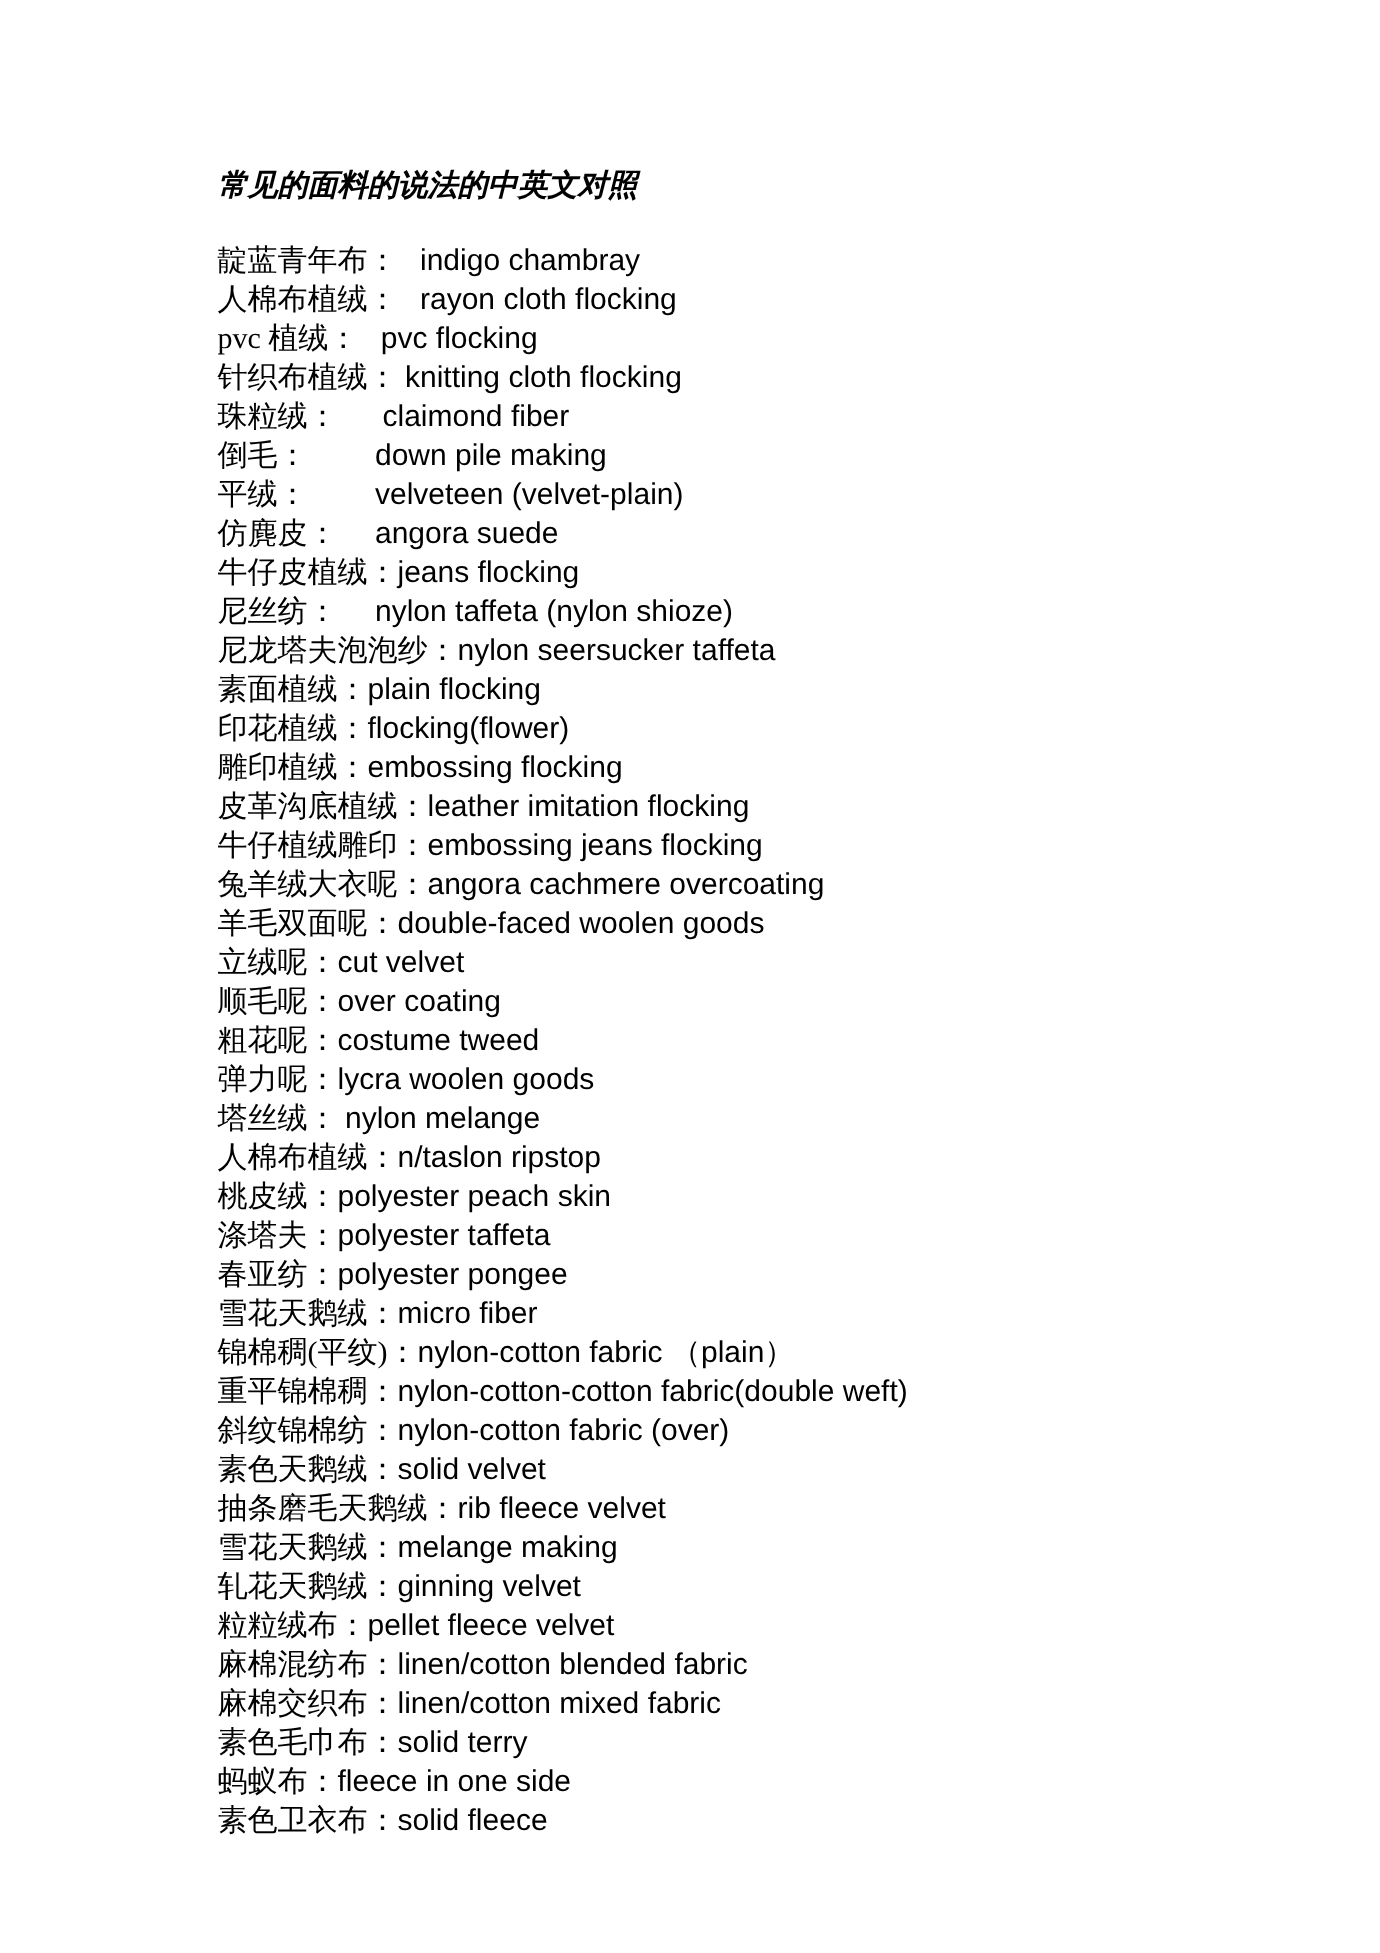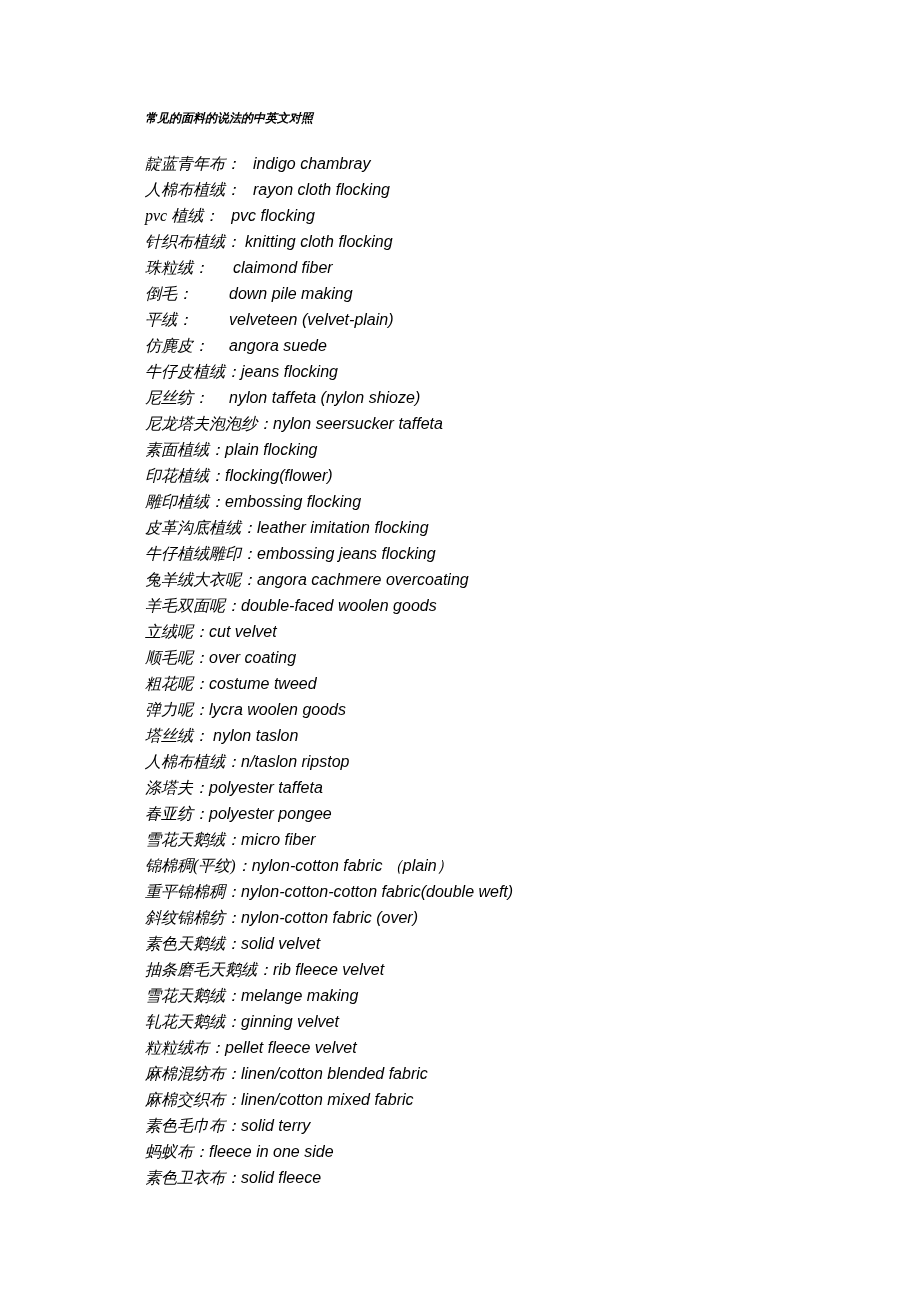--- a/index.html
+++ b/index.html
@@ -10,28 +10,27 @@
     width: 920px;
   }
   .page {
     padding: 110px 145px 100px 145px;
     color: #000000;
   }
   .title {
     font-family: "SimHei", "黑体", sans-serif;
     font-weight: bold;
     font-style: italic;
-    font-size: 12px;
+    font-size: 20px;
     margin-bottom: 24px;
   }
   .entry {
-    font-size: 16px;
+    font-size: 20px;
     line-height: 26px;
     white-space: pre;
-    font-style: italic;
   }
   .cn {
     font-family: "SimSun", "宋体", serif;
   }
   .en {
     font-family: Arial, "Helvetica", sans-serif;
   }
 </style>
 </head>
 <body>
@@ -54,22 +53,23 @@
       <div class="entry"><span class="cn">印花植绒：</span><span class="en">flocking(flower)</span></div>
       <div class="entry"><span class="cn">雕印植绒：</span><span class="en">embossing flocking</span></div>
       <div class="entry"><span class="cn">皮革沟底植绒：</span><span class="en">leather imitation flocking</span></div>
       <div class="entry"><span class="cn">牛仔植绒雕印：</span><span class="en">embossing jeans flocking</span></div>
       <div class="entry"><span class="cn">兔羊绒大衣呢：</span><span class="en">angora cachmere overcoating</span></div>
       <div class="entry"><span class="cn">羊毛双面呢：</span><span class="en">double-faced woolen goods</span></div>
       <div class="entry"><span class="cn">立绒呢：</span><span class="en">cut velvet</span></div>
       <div class="entry"><span class="cn">顺毛呢：</span><span class="en">over coating</span></div>
       <div class="entry"><span class="cn">粗花呢：</span><span class="en">costume tweed</span></div>
       <div class="entry"><span class="cn">弹力呢：</span><span class="en">lycra woolen goods</span></div>
-      <div class="entry"><span class="cn">塔丝绒： </span><span class="en">nylon taslon</span></div>
+      <div class="entry"><span class="cn">塔丝绒： </span><span class="en">nylon melange</span></div>
       <div class="entry"><span class="cn">人棉布植绒：</span><span class="en">n/taslon ripstop</span></div>
+      <div class="entry"><span class="cn">桃皮绒：</span><span class="en">polyester peach skin</span></div>
       <div class="entry"><span class="cn">涤塔夫：</span><span class="en">polyester taffeta</span></div>
       <div class="entry"><span class="cn">春亚纺：</span><span class="en">polyester pongee</span></div>
       <div class="entry"><span class="cn">雪花天鹅绒：</span><span class="en">micro fiber</span></div>
       <div class="entry"><span class="cn">锦棉稠(平纹)：</span><span class="en">nylon-cotton fabric （plain）</span></div>
       <div class="entry"><span class="cn">重平锦棉稠：</span><span class="en">nylon-cotton-cotton fabric(double weft)</span></div>
       <div class="entry"><span class="cn">斜纹锦棉纺：</span><span class="en">nylon-cotton fabric (over)</span></div>
       <div class="entry"><span class="cn">素色天鹅绒：</span><span class="en">solid velvet</span></div>
       <div class="entry"><span class="cn">抽条磨毛天鹅绒：</span><span class="en">rib fleece velvet</span></div>
       <div class="entry"><span class="cn">雪花天鹅绒：</span><span class="en">melange making</span></div>
       <div class="entry"><span class="cn">轧花天鹅绒：</span><span class="en">ginning velvet</span></div>

